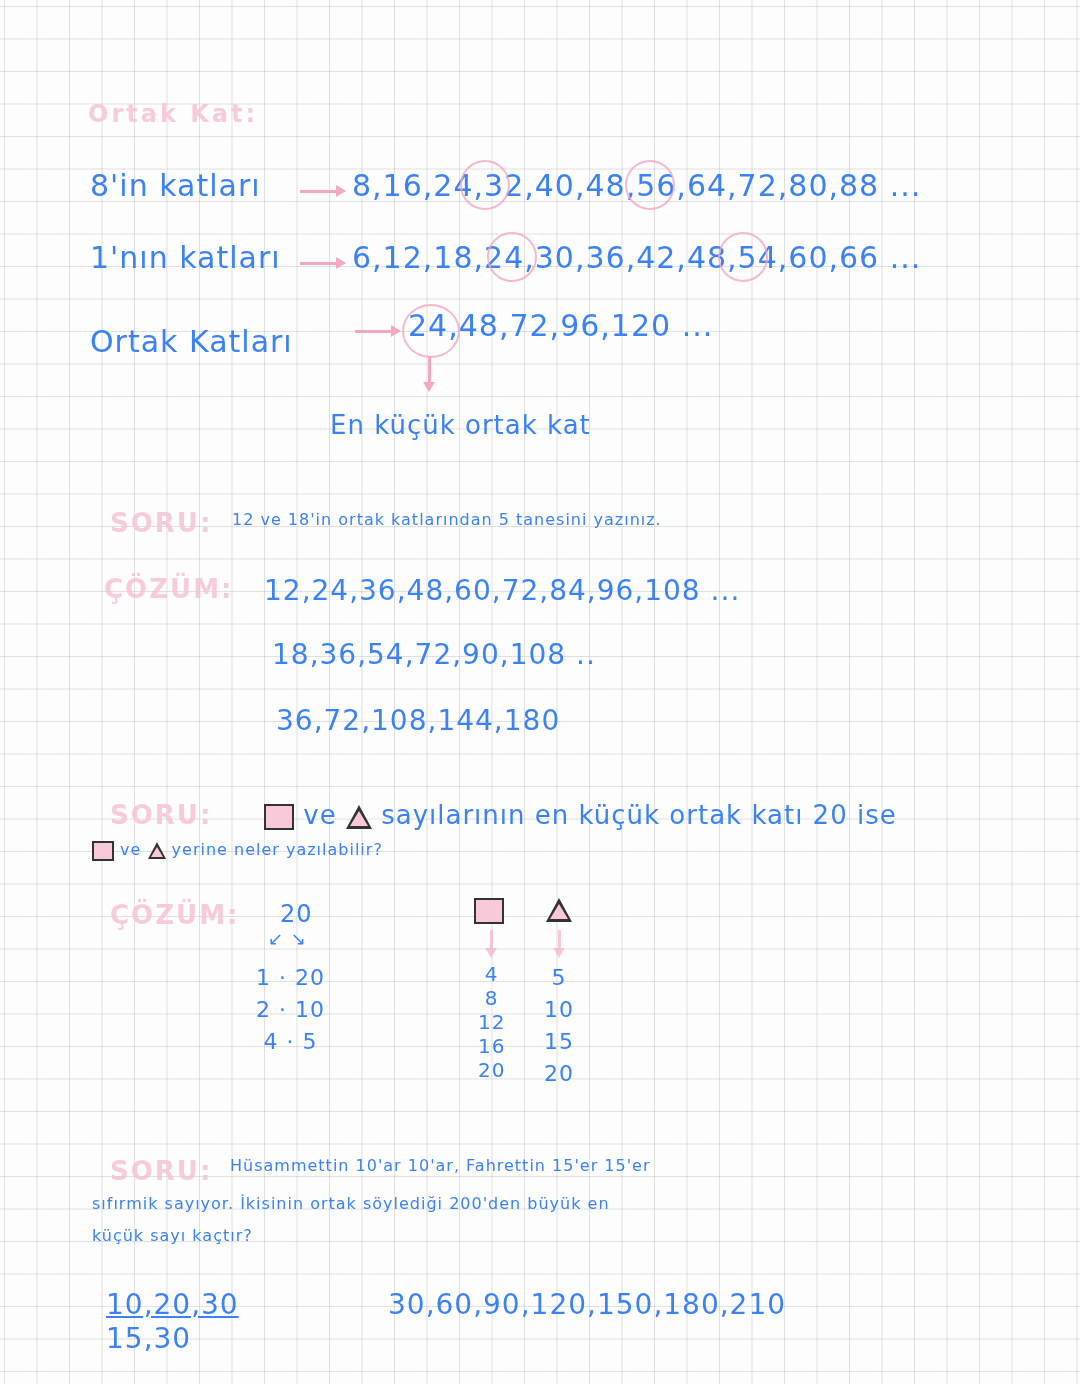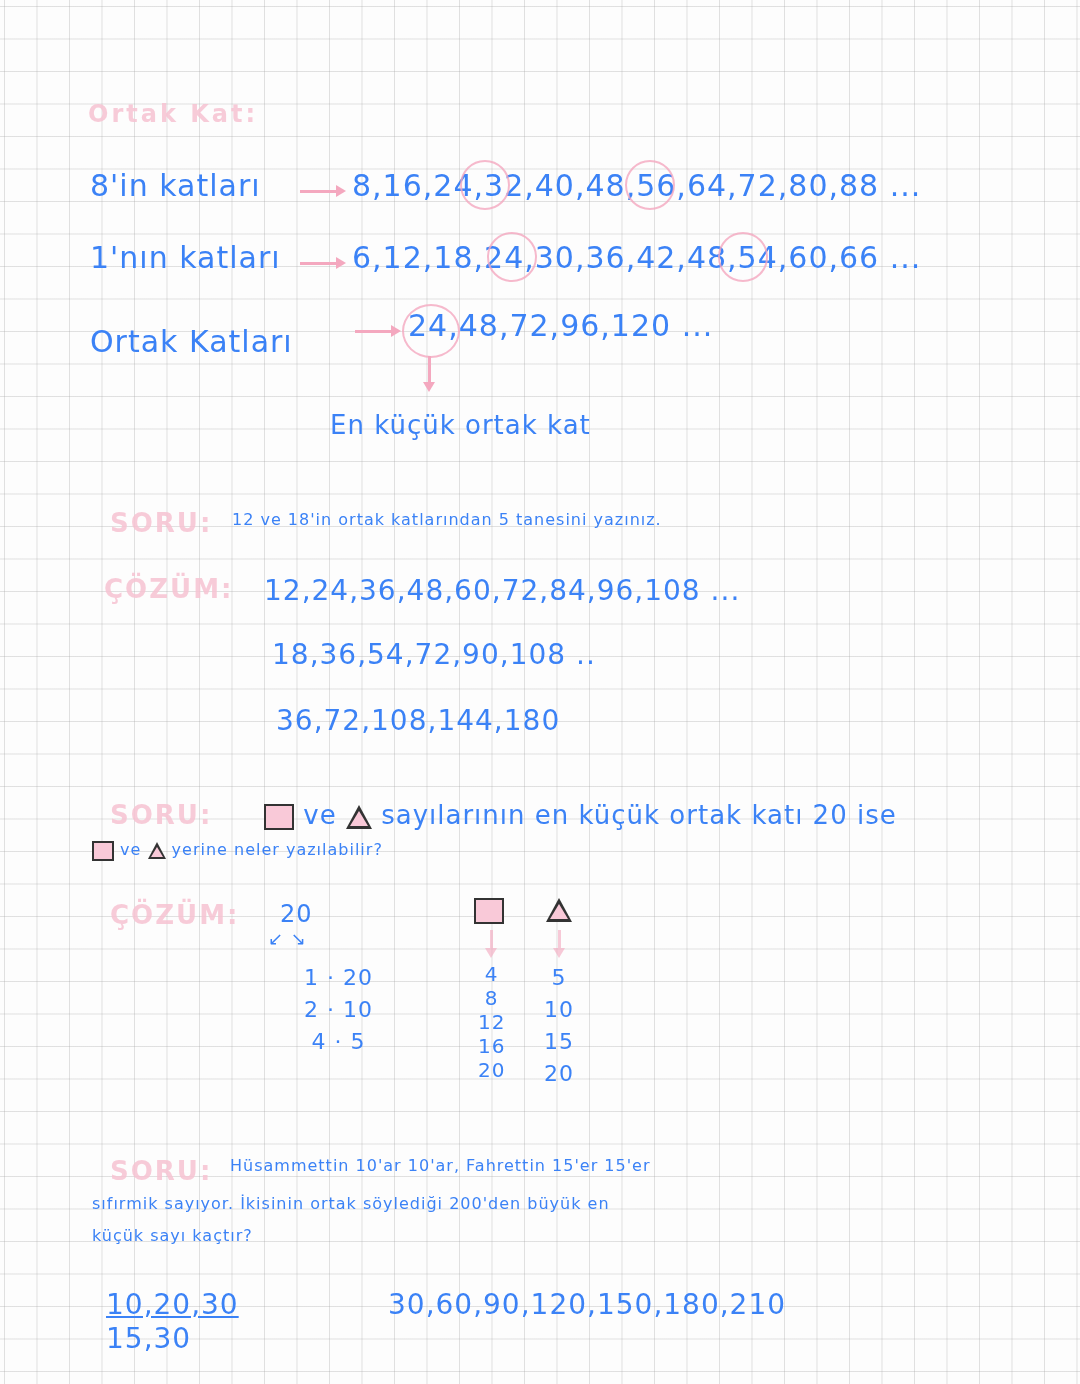--- a/index.html
+++ b/index.html
@@ -100,21 +100,21 @@
 <div class="abs hand q-text" style="left:92px; top:840px;">
   <span class="sq small-sq"></span>
   <span>ve</span>
   <span class="tri small-tri"></span>
   <span>yerine neler yazılabilir?</span>
 </div>
 
 <div class="abs pink-faint q-label" style="left:96px; top:900px;">ÇÖZÜM:</div>
 <div class="abs hand" style="left:280px; top:900px; font-size:24px;">20</div>
 <div class="abs hand" style="left:268px; top:928px; font-size:18px;">↙ ↘</div>
-<div class="col hand" style="left:256px; top:962px;margin-left:48px;">
+<div class="col hand" style="left:256px; top:962px;">
   <span>1 · 20</span>
   <span>2 · 10</span>
   <span>4 · 5</span>
 </div>
 
 <div class="abs" style="left:474px; top:898px;"><span class="sq"></span></div>
 <div class="abs" style="left:546px; top:898px;"><span class="tri"></span></div>
 <div class="arrow-d" style="left:490px; top:930px; height:20px; opacity:0.6;"></div>
 <div class="arrow-d" style="left:558px; top:930px; height:20px; opacity:0.6;"></div>
 <div class="col hand" style="left:478px; top:962px; line-height:24px; font-size:20px;">

